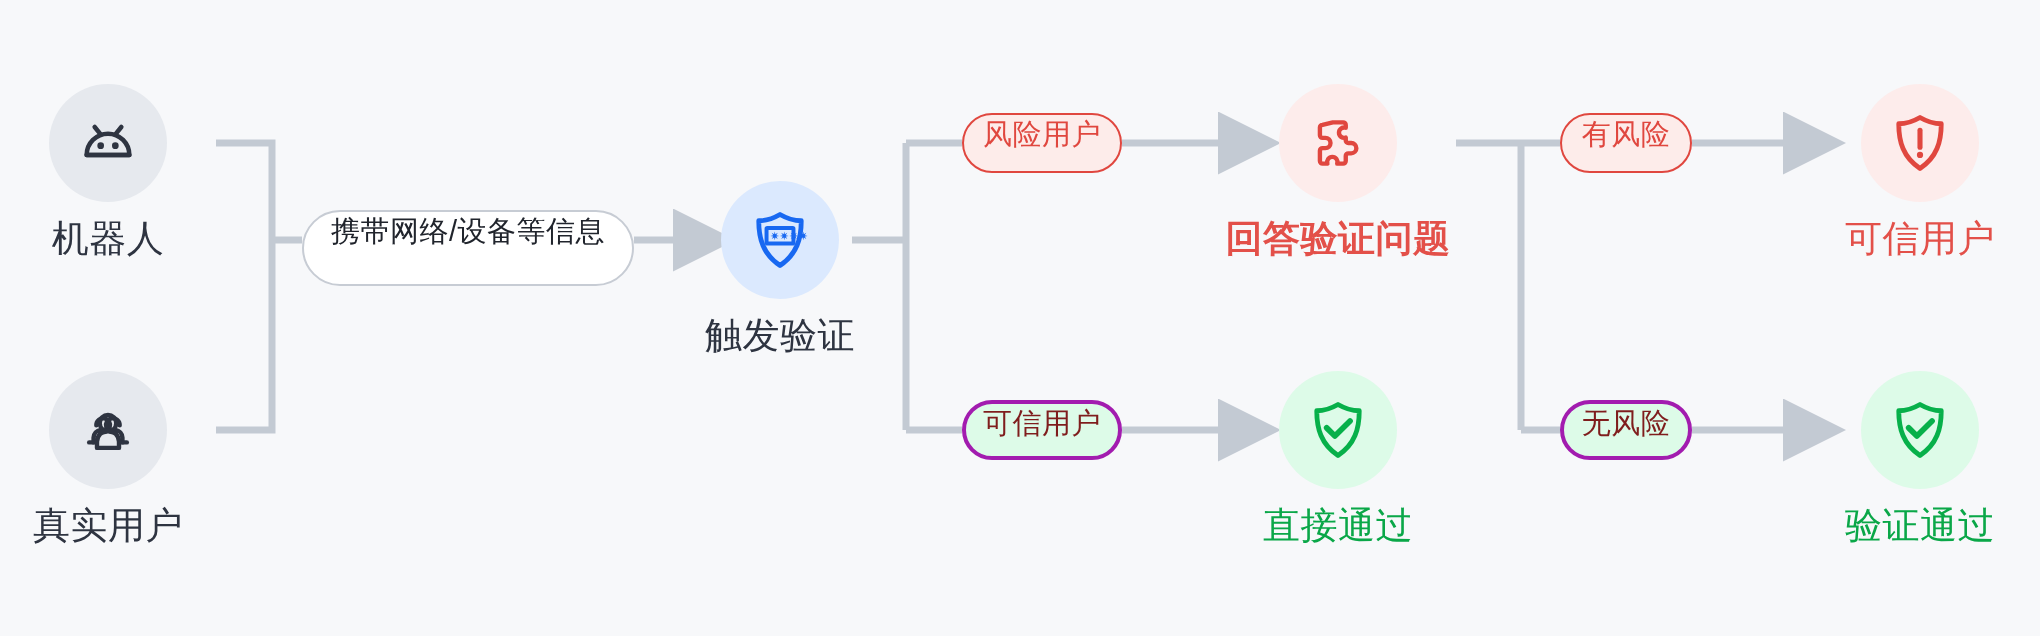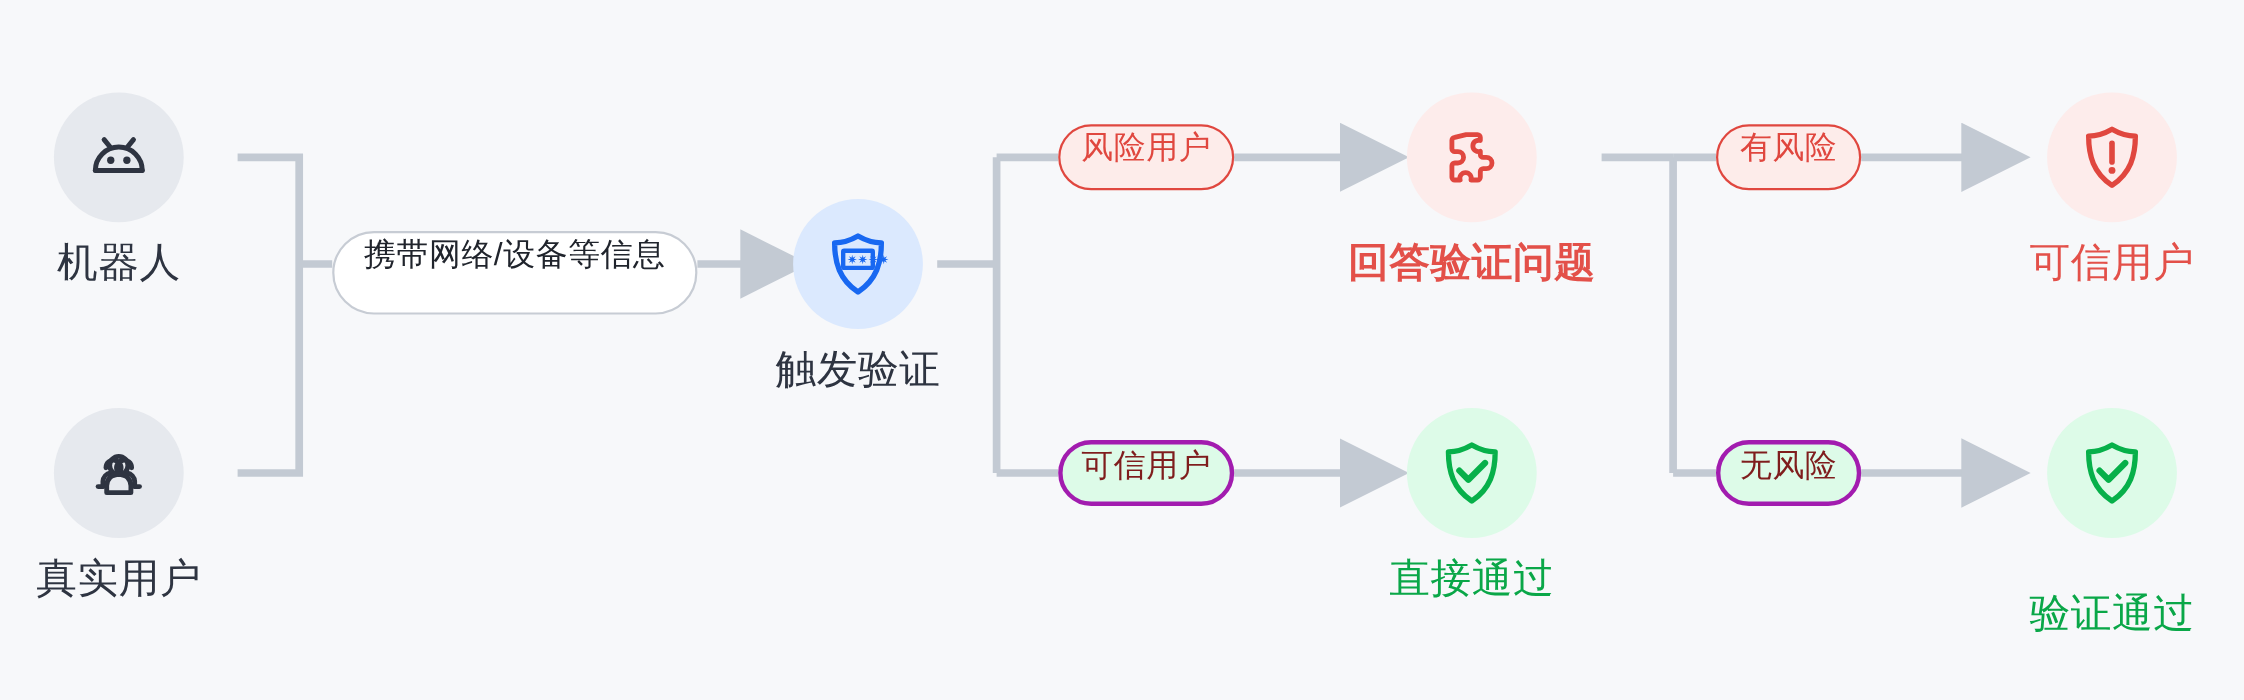--- a/index.html
+++ b/index.html
@@ -213,21 +213,21 @@
     <div class="bubble pink">
       <svg width="68" height="68" viewBox="0 0 48 48">
         <path d="M24 6 C18.5 9.2 13.5 10.4 9 10.4 C9 23 12 34 24 42 C36 34 39 23 39 10.4 C34.5 10.4 29.5 9.2 24 6 Z" stroke="#e0473f" stroke-width="3.4" fill="none" stroke-linejoin="round"></path>
         <path d="M24 15 L24 27" stroke="#e0473f" stroke-width="3.6" stroke-linecap="round"></path>
         <circle cx="24" cy="32.4" r="2.2" fill="#e0473f"></circle>
       </svg>
     </div>
     <div class="caption red">可信用户</div>
   </div>
 
-  <div class="node" style="left:1800px; top:371px;gap:32px;">
+  <div class="node" style="left:1800px; top:371px;">
     <div class="bubble mint">
       <svg width="68" height="68" viewBox="0 0 48 48">
         <path d="M24 6 C18.5 9.2 13.5 10.4 9 10.4 C9 23 12 34 24 42 C36 34 39 23 39 10.4 C34.5 10.4 29.5 9.2 24 6 Z" stroke="#07b04a" stroke-width="3.4" fill="none" stroke-linejoin="round"></path>
         <path d="M16 22.5 L21.8 28.3 L32.5 17.6" stroke="#07b04a" stroke-width="4" fill="none" stroke-linecap="round" stroke-linejoin="round"></path>
       </svg>
     </div>
     <div class="caption green">验证通过</div>
   </div>
 
 </div>

